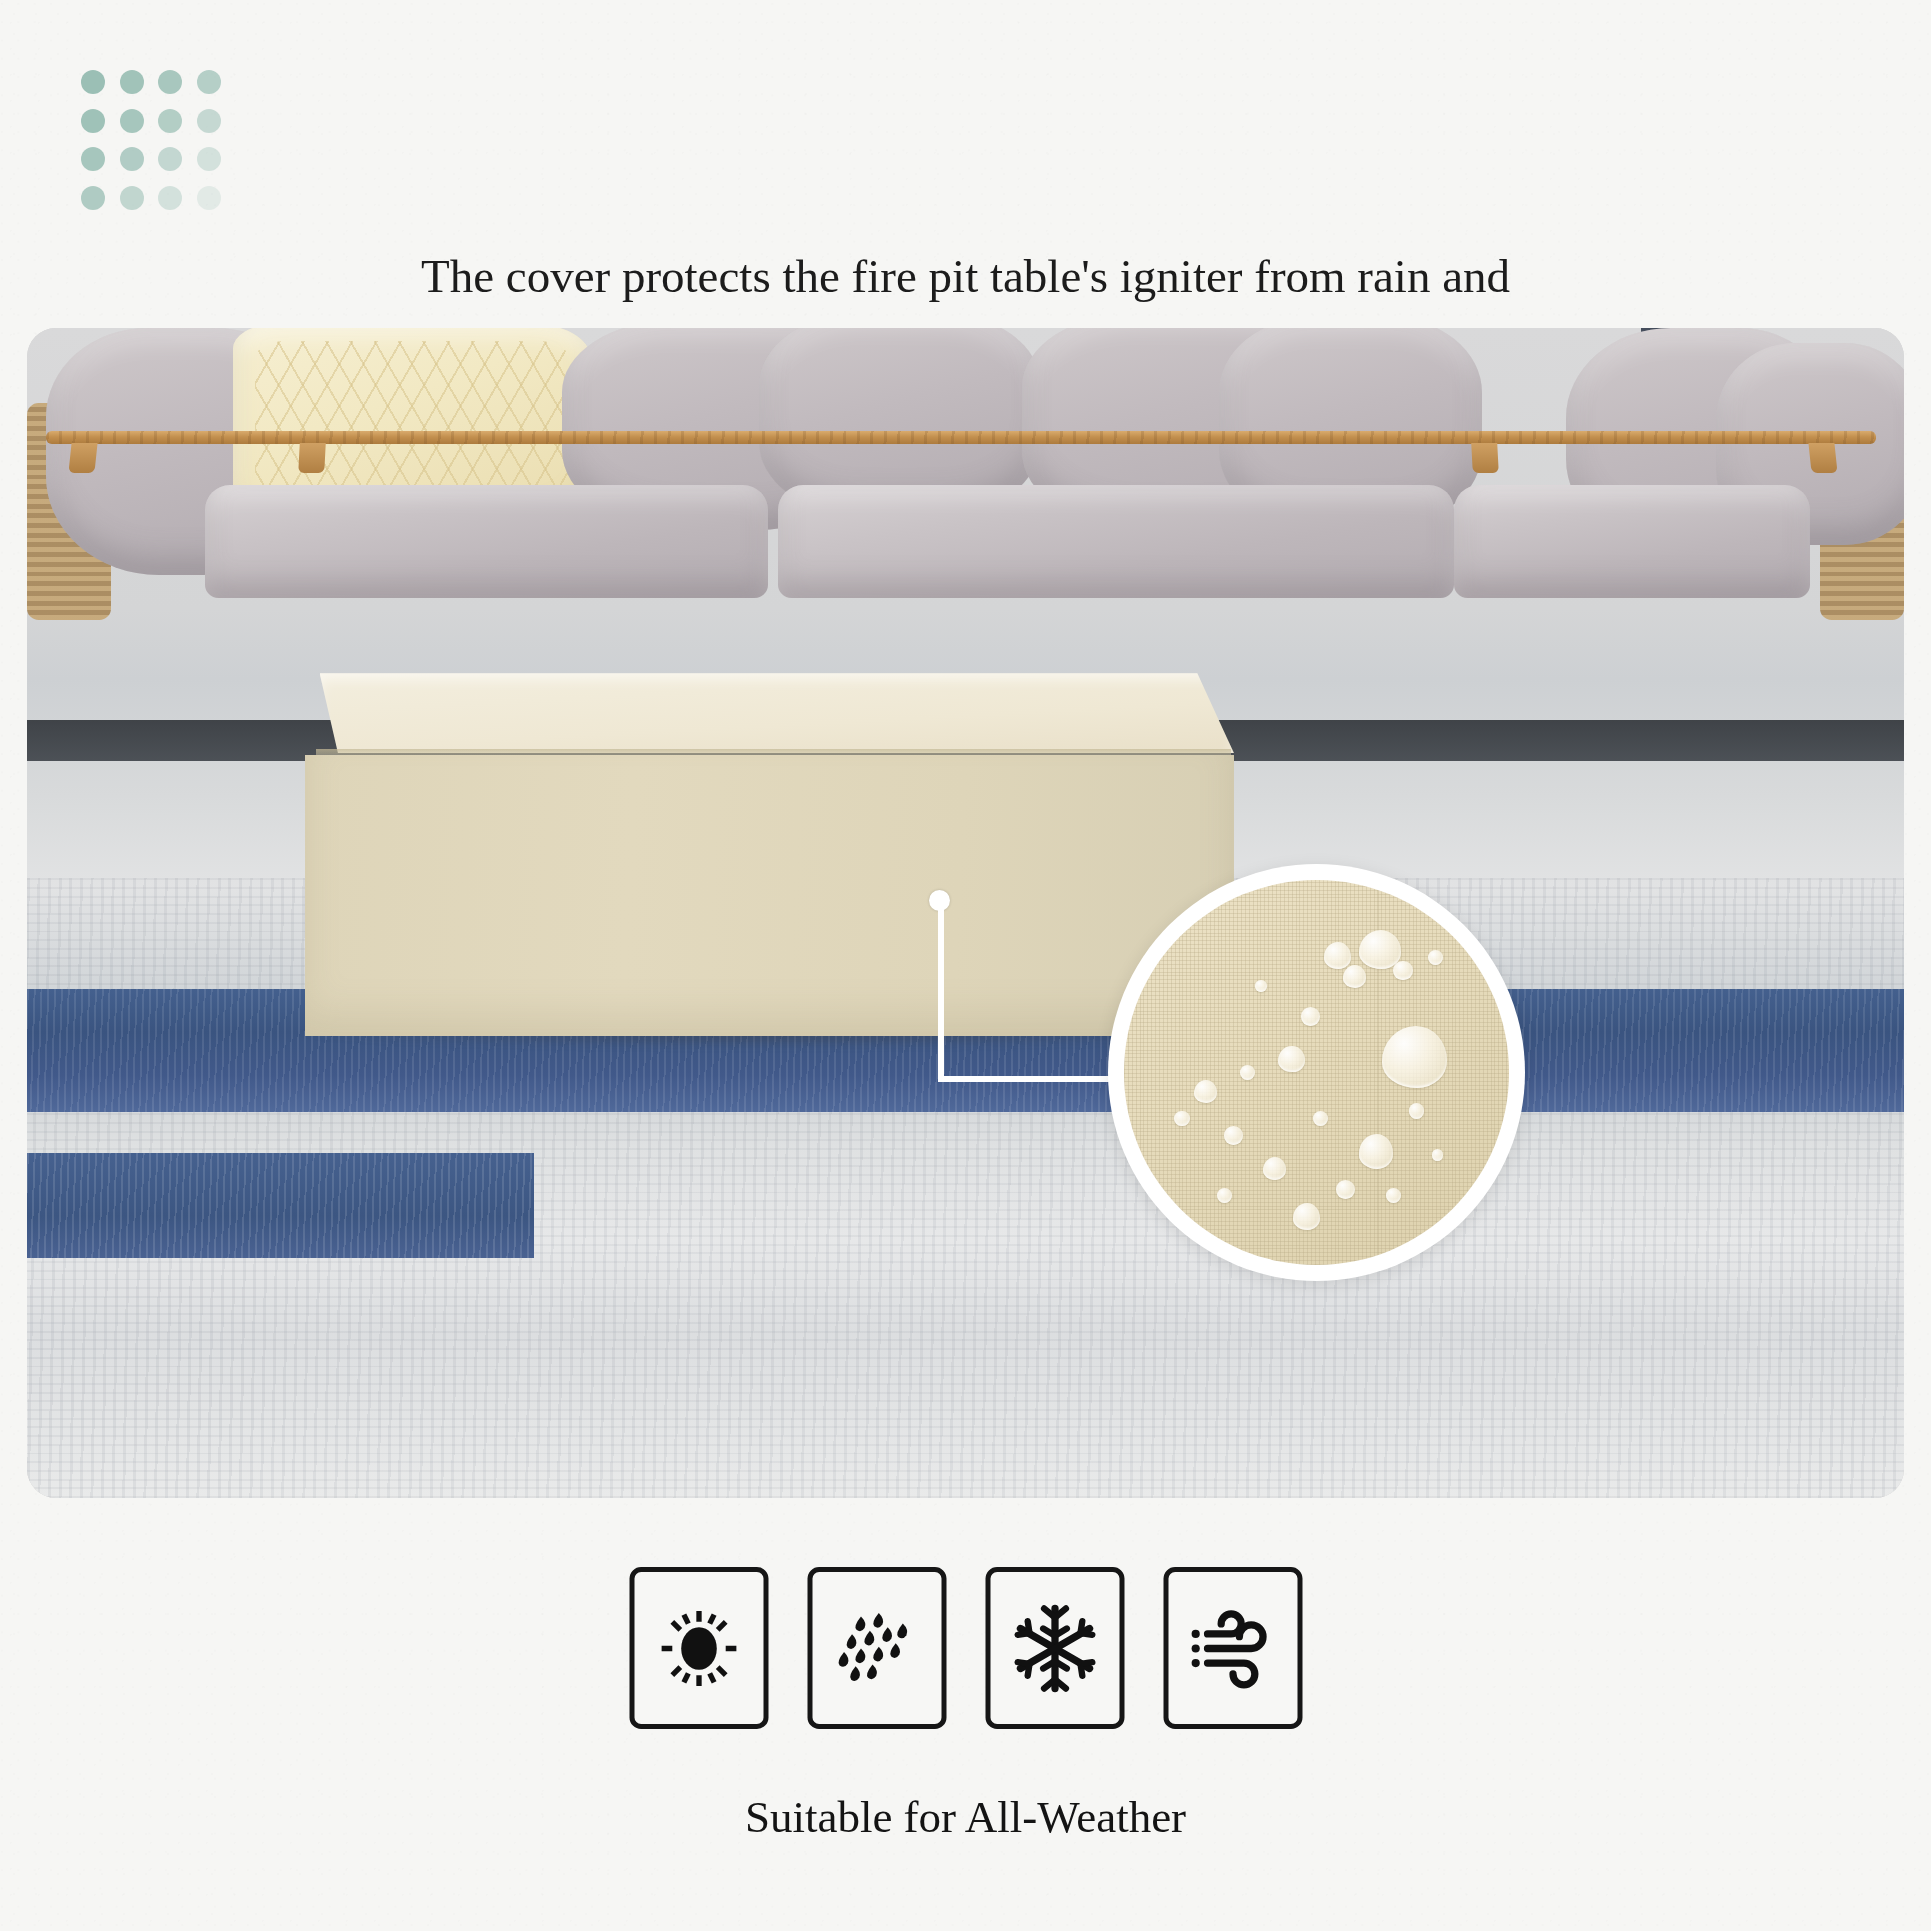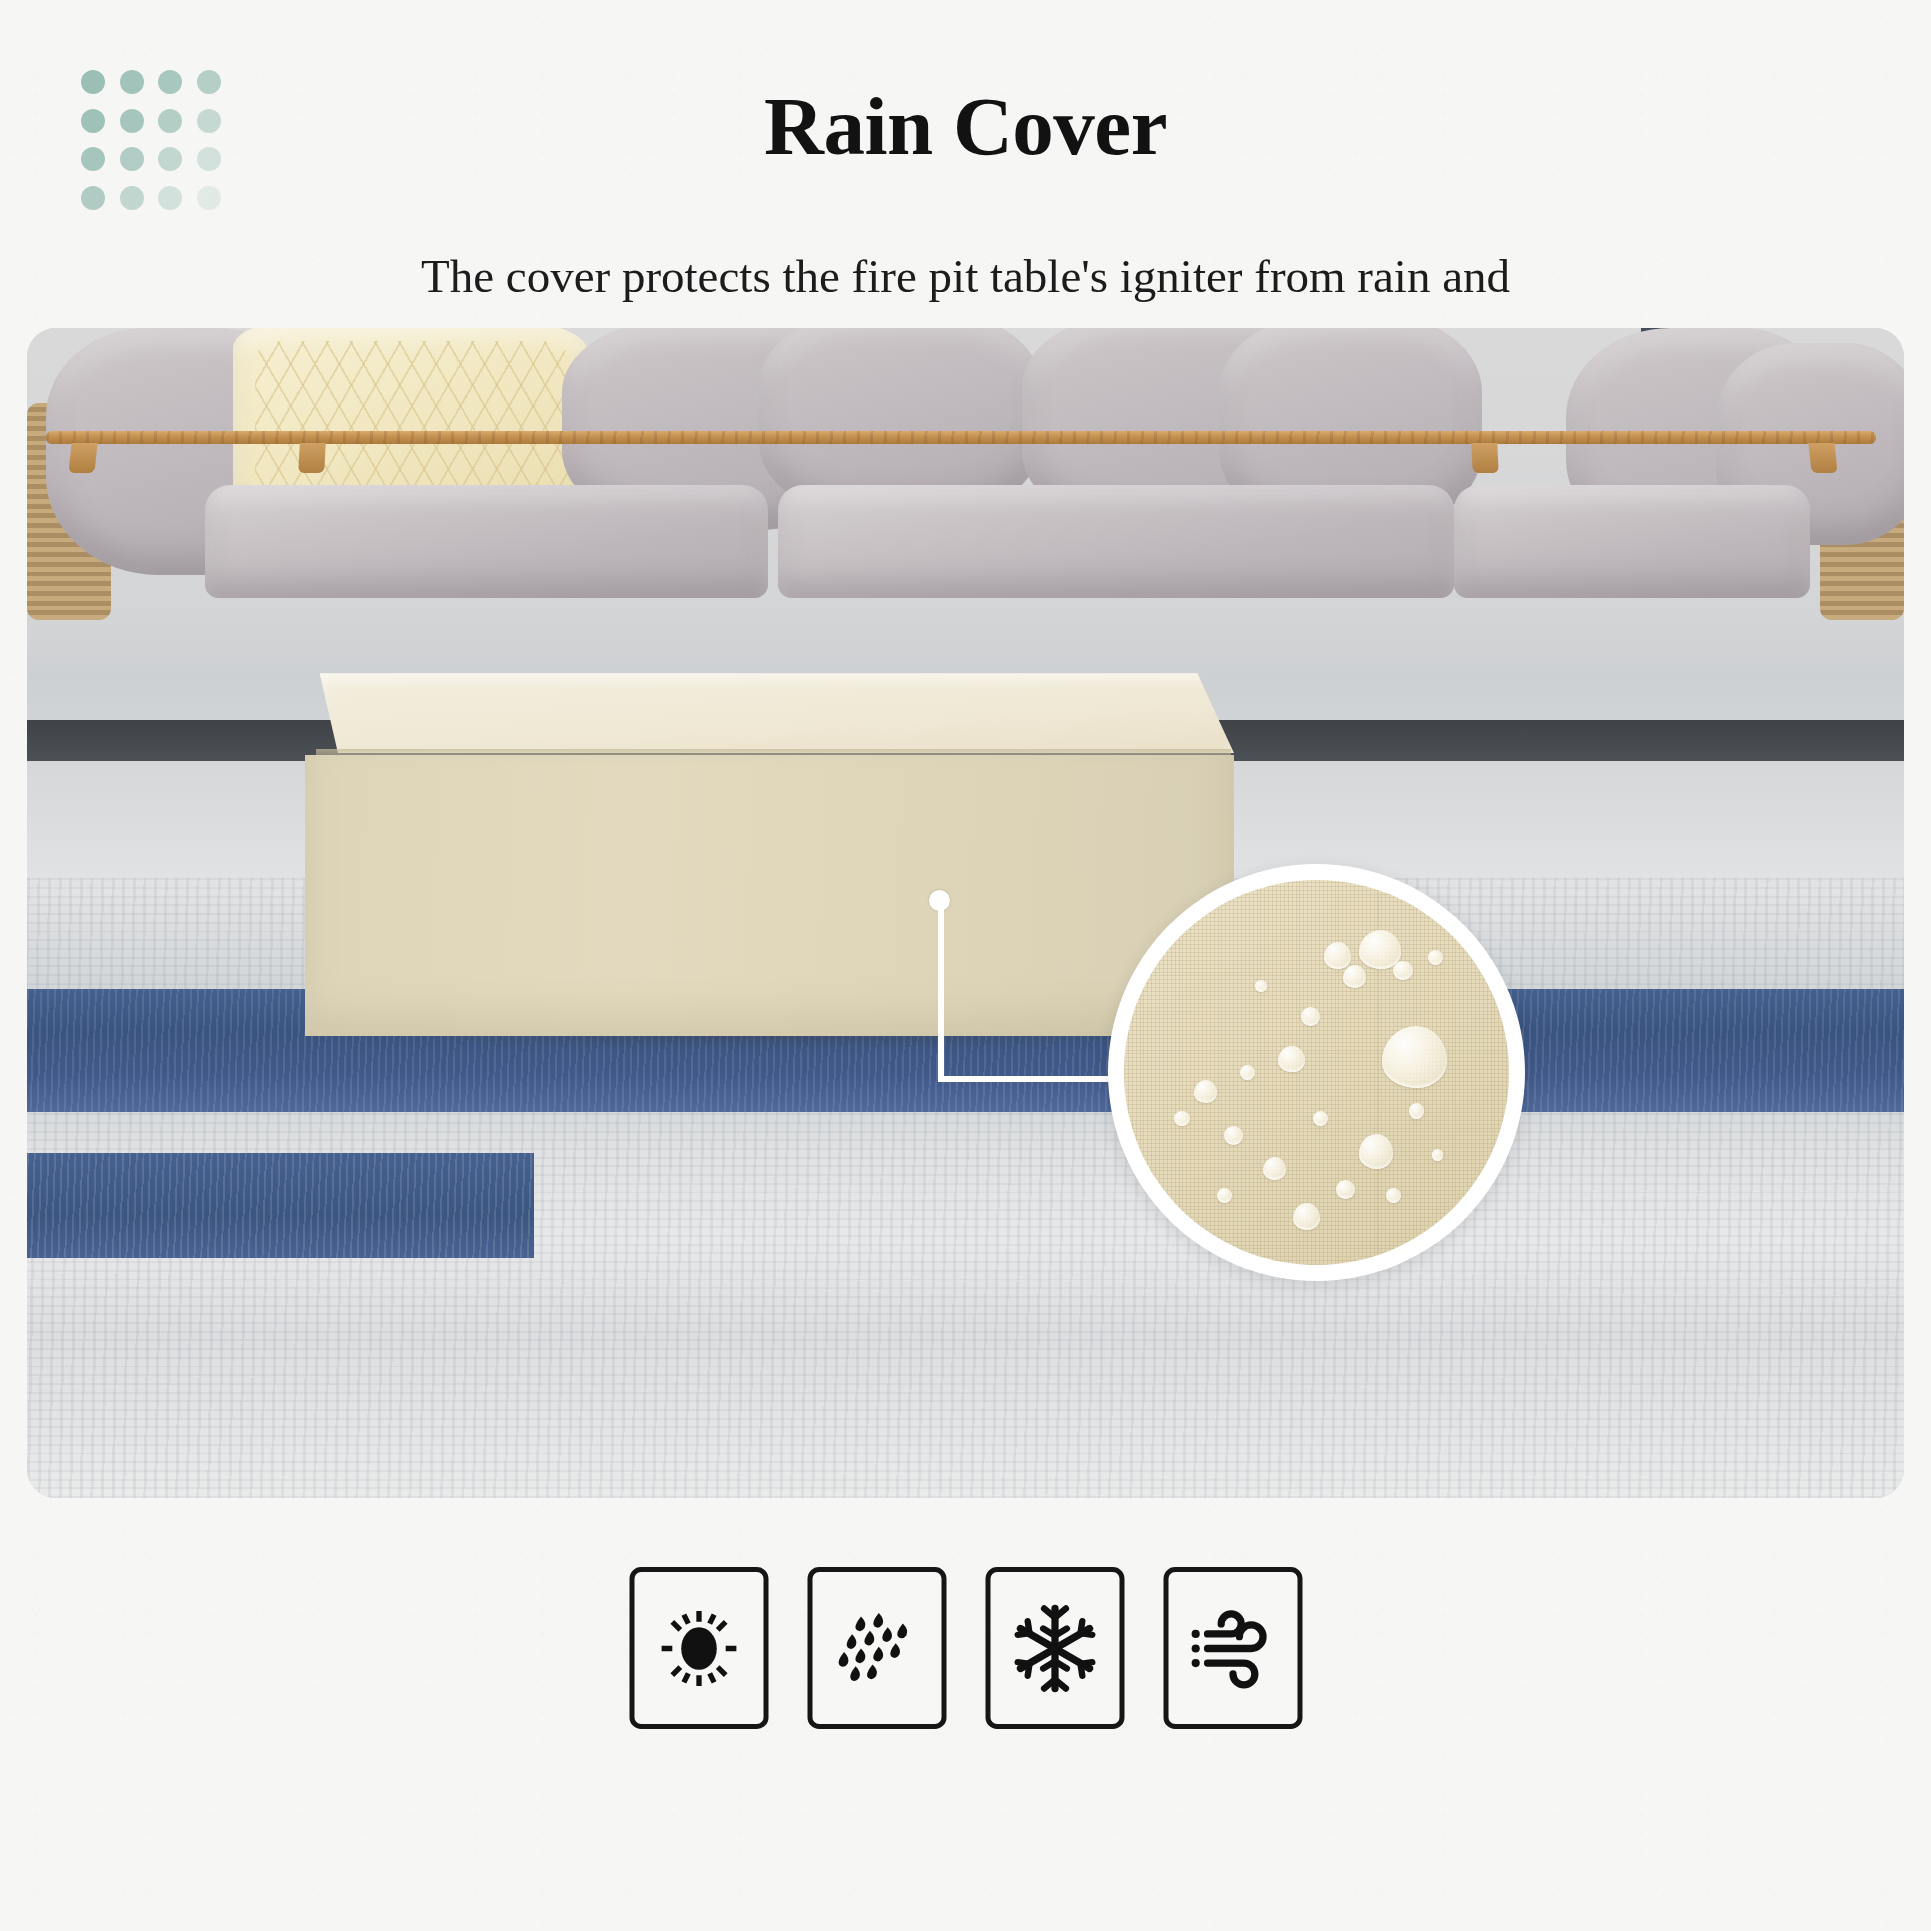--- a/index.html
+++ b/index.html
@@ -340,21 +340,20 @@
     <span class="dot" style="opacity:0.76"></span>
     <span class="dot" style="opacity:0.56"></span>
     <span class="dot" style="opacity:0.38"></span>
 
     <span class="dot" style="opacity:0.78"></span>
     <span class="dot" style="opacity:0.58"></span>
     <span class="dot" style="opacity:0.38"></span>
     <span class="dot" style="opacity:0.22"></span>
   </div>
 
-  <h1 id="title">Rain Cover</h1>
   <p id="subtitle">The cover protects the fire pit table's igniter from rain and snow.</p>
 
   <div id="photo">
 
     <div id="rug"></div>
     <div id="rug-blue"></div>
     <div id="rug-blue2"></div>
     <div id="floor-dark"></div>
 
     <div id="sofa">
@@ -494,15 +493,16 @@
         <g fill="#111">
           <circle cx="9" cy="34" r="4.5"></circle>
           <circle cx="9" cy="50" r="4.5"></circle>
           <circle cx="9" cy="66" r="4.5"></circle>
         </g>
       </svg>
     </div>
 
   </div>
 
+  <div id="all-weather-caption">Suitable for All-Weather</div>
 
 </div>
 
 
 </body></html>

